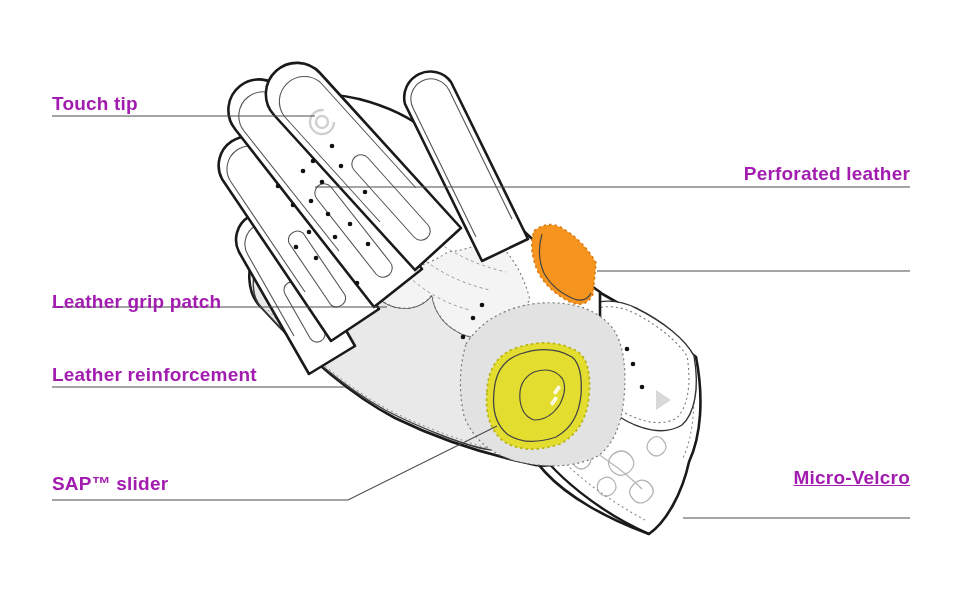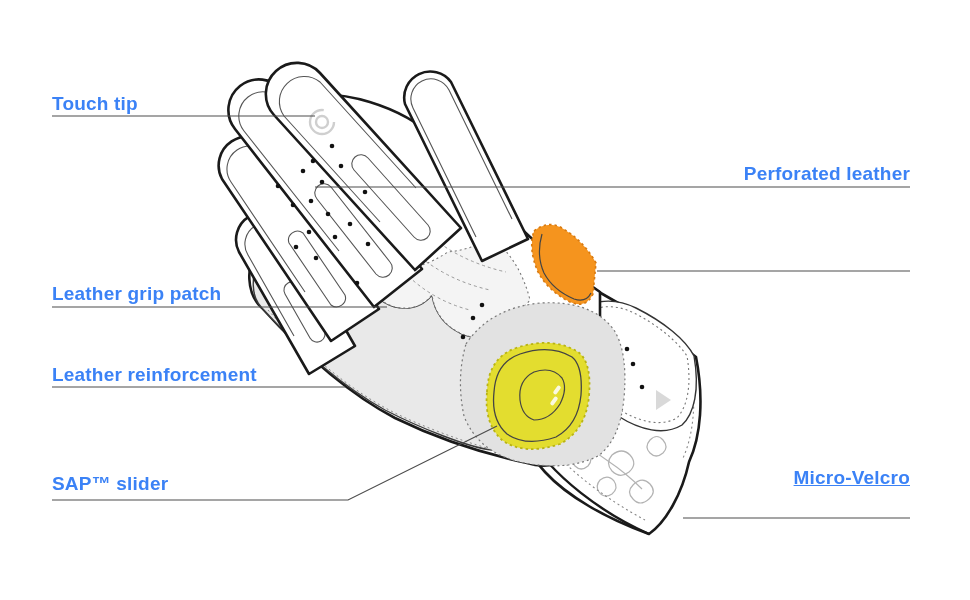--- a/index.html
+++ b/index.html
@@ -2,21 +2,21 @@
 <html><head>
 <meta charset="utf-8">
 <style>
   html,body{margin:0;padding:0;background:#fff;}
   .canvas{
     position:relative;width:970px;height:600px;background:#ffffff;
     font-family:"Liberation Sans",sans-serif;overflow:hidden;
   }
   .canvas svg{position:absolute;left:0;top:0;}
   .label{
-    position:absolute;font-size:19px;font-weight:700;color:#3b82f6;
+    position:absolute;font-size:19px;font-weight:700;color:#a21caf;
     letter-spacing:.2px;white-space:nowrap;line-height:24px;
   }
   .label.right{text-align:center;}
 </style>
 </head>
 <body>
 
 <div class="canvas">
 
   <svg width="970" height="600" viewBox="0 0 970 600">
@@ -164,21 +164,21 @@
       <path d="M 52,500 H 348 L 497,426"></path>
       <path d="M 683,518 H 910"></path>
     </g>
   </svg>
 
   <div class="label" style="left:52px; top:92px;">Touch tip</div>
 
   <div class="label right" style="right:60px; top:162px;">Perforated leather</div>
 
 
-  <div class="label" style="left:52px; top:282px;">Leather grip patch</div>
+  <div class="label" style="left:52px; top:290px;">Leather grip patch</div>
 
   <div class="label" style="left:52px; top:472px;">SAP™ slider</div>
 
   <div class="label" style="left:52px; top:363px;">Leather reinforcement</div>
 
   <div class="label right" style="right:60px; top:466px;text-decoration:underline;">
     <div>Micro-Velcro</div>
   </div>
 
 </div>

